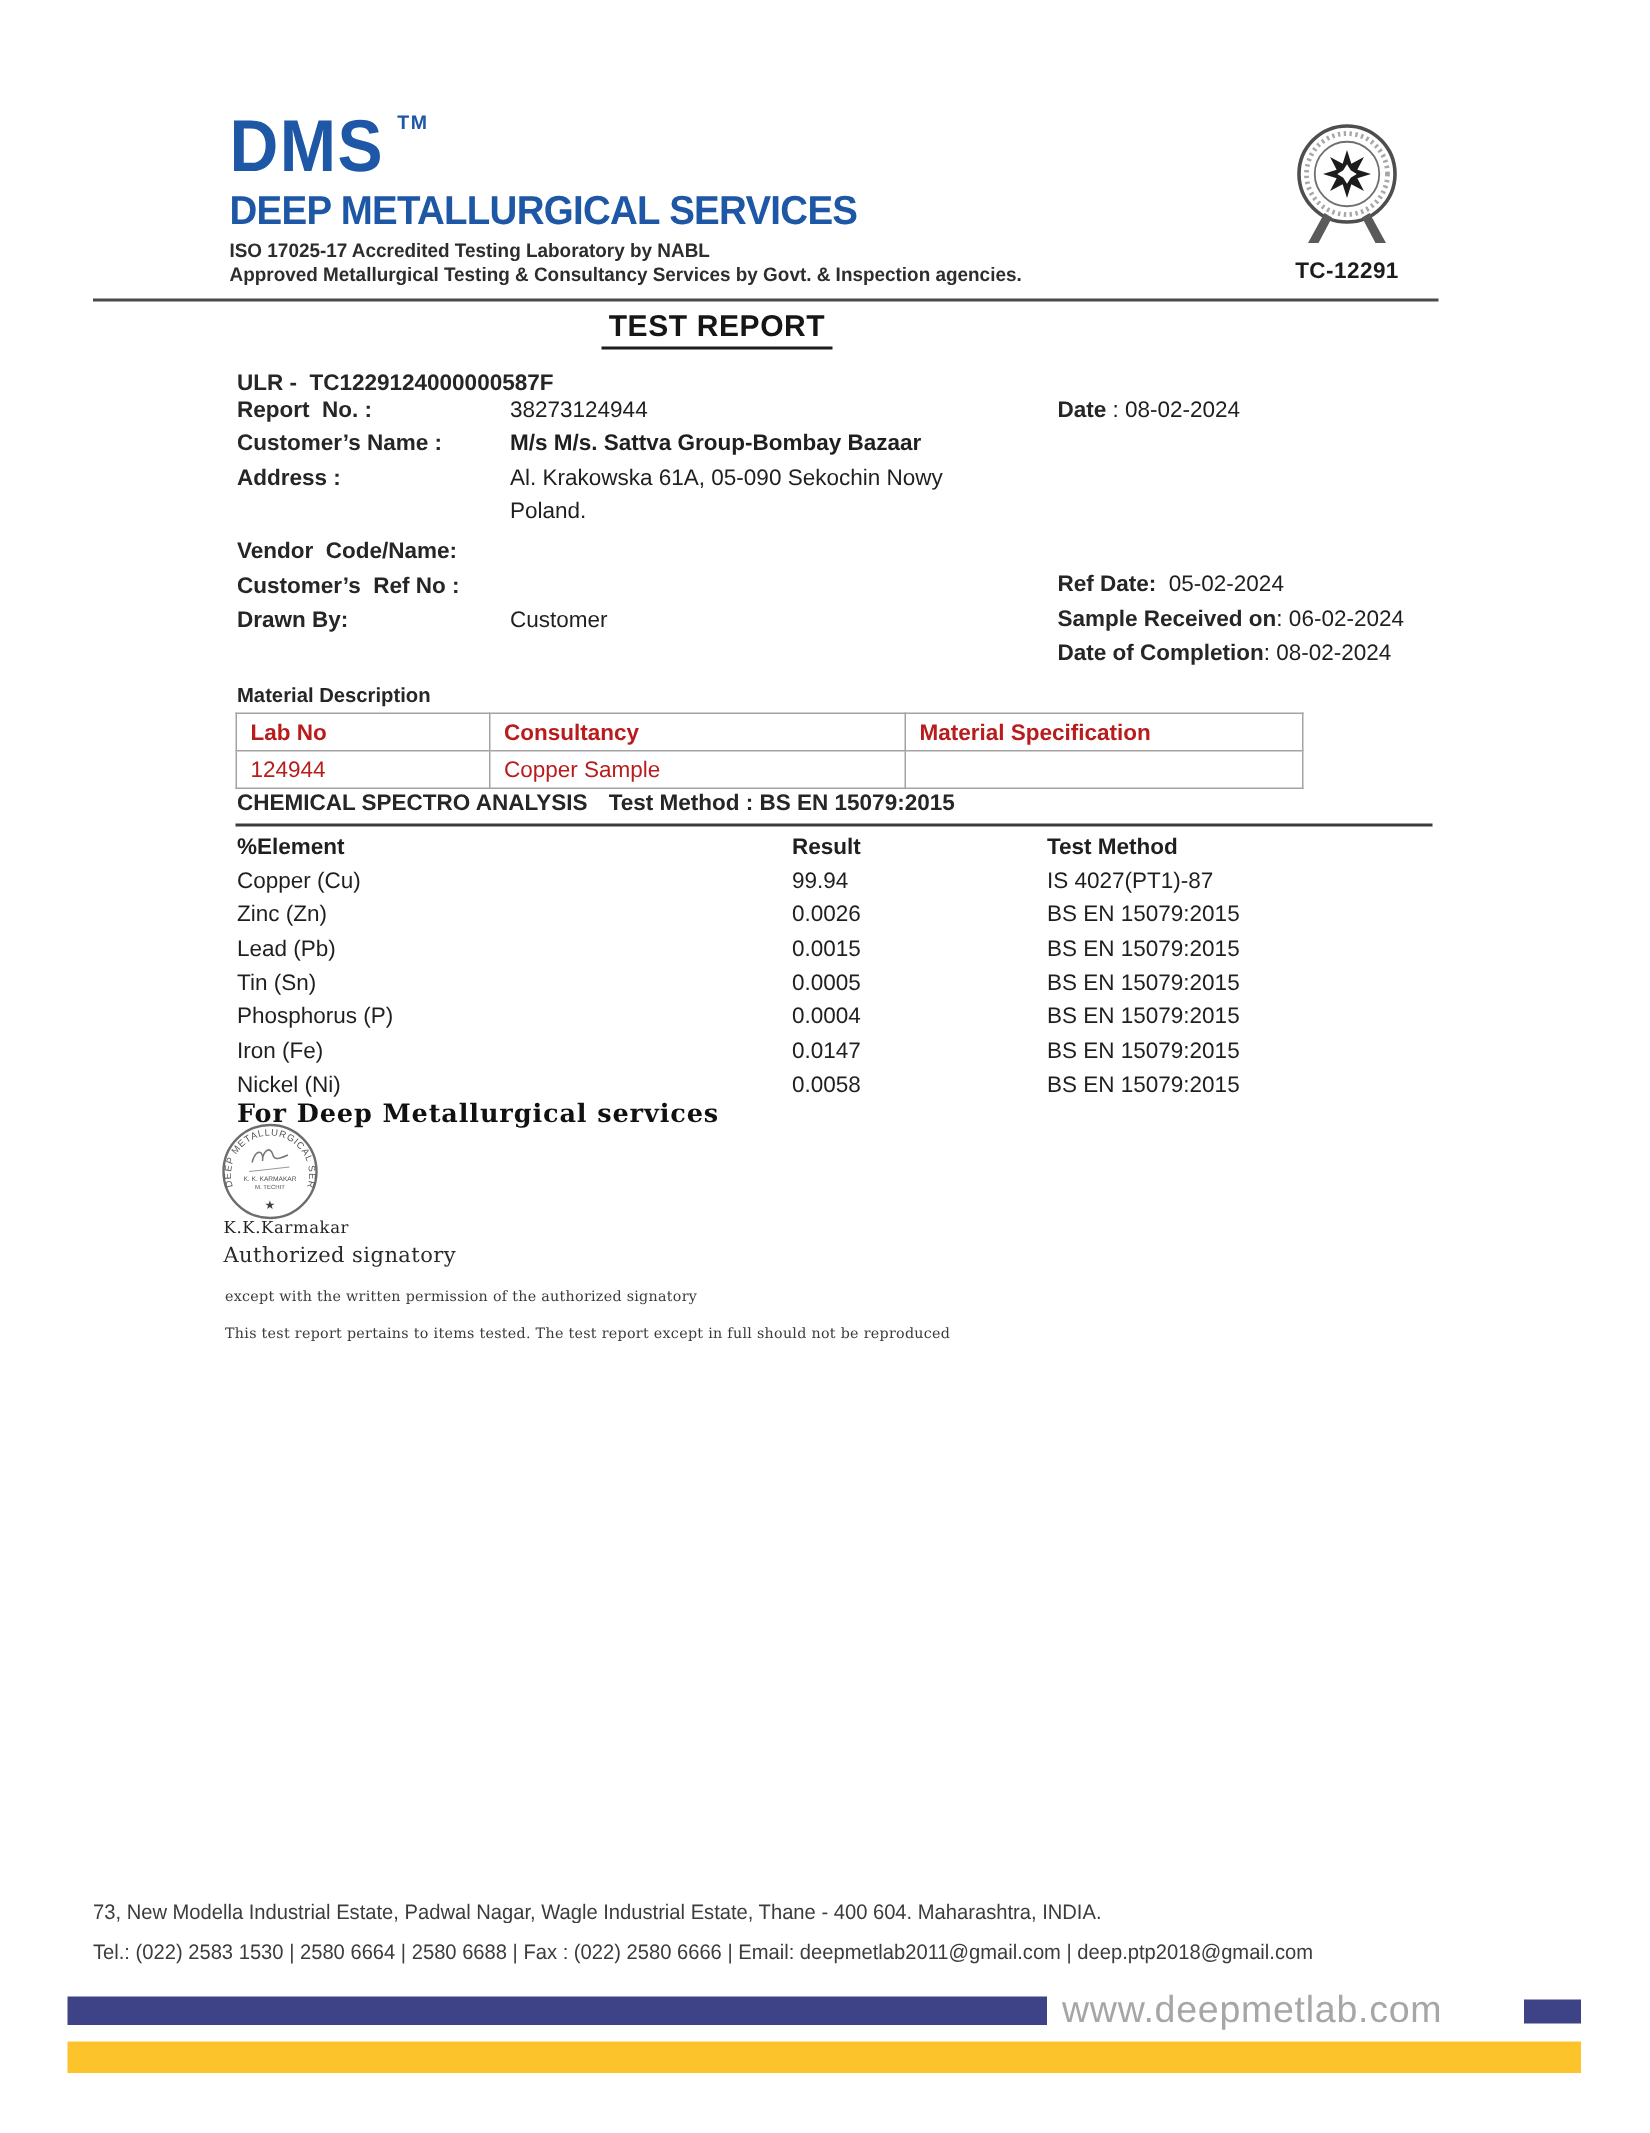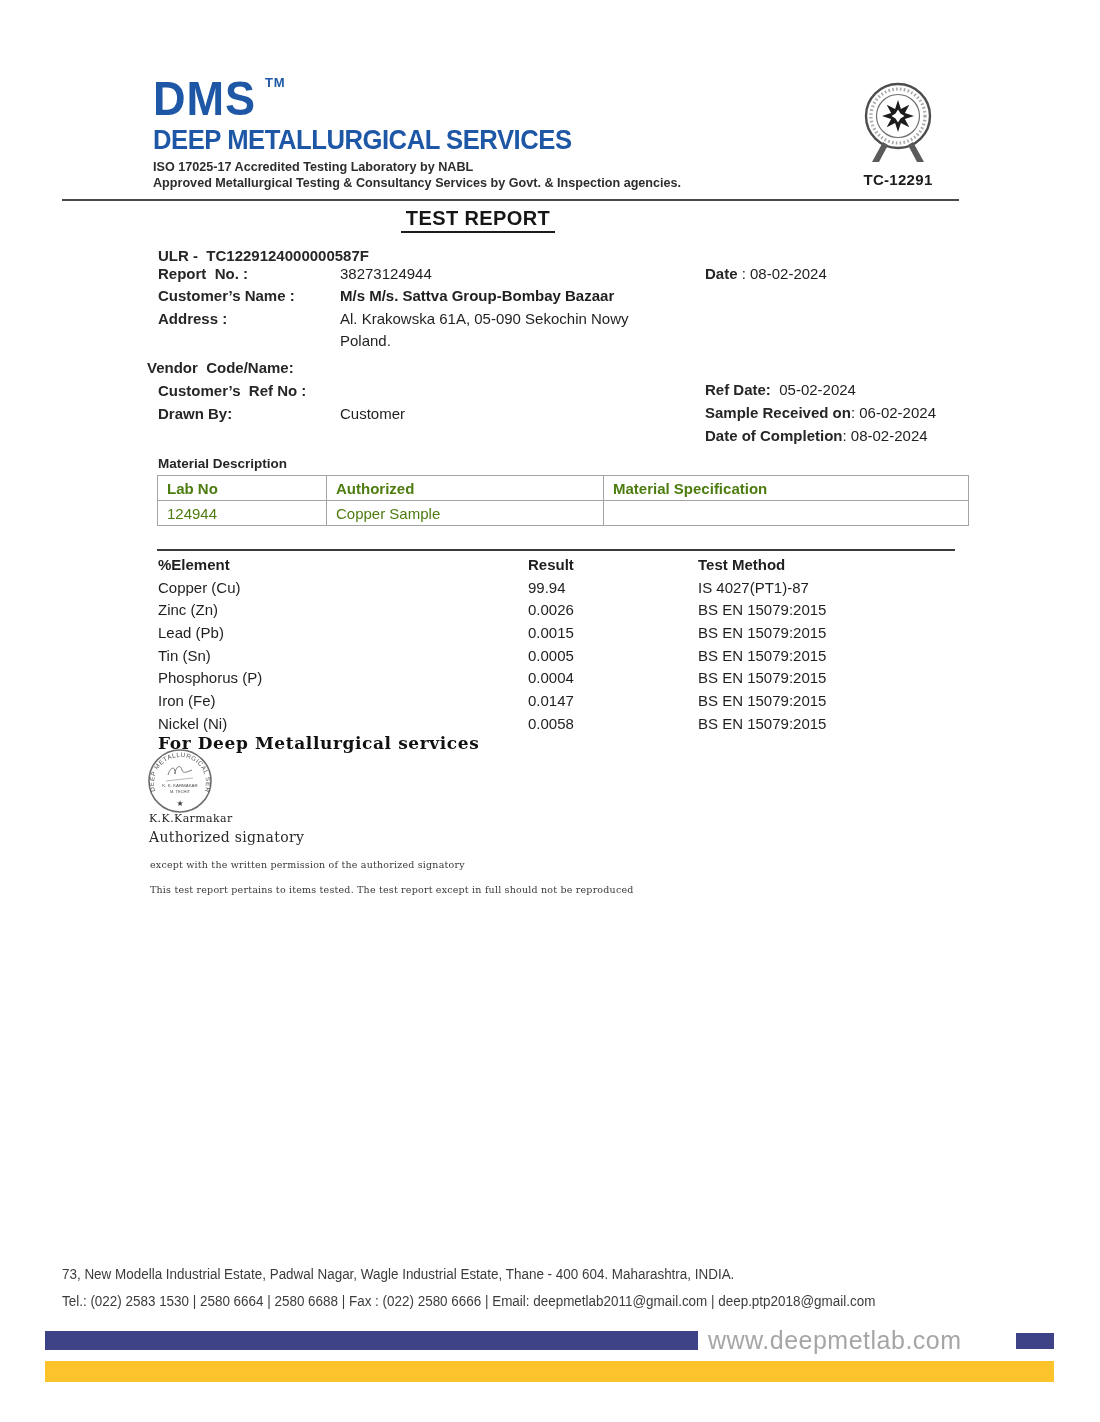--- a/index.html
+++ b/index.html
@@ -23,22 +23,22 @@
   
   .title-row{left:0;top:207px;width:956px;text-align:center;}
   .title-row span{display:inline-block;font-size:20px;font-weight:bold;color:#161616;
     letter-spacing:0.4px;border-bottom:2.5px solid #1c1c1c;padding:0 5px 1px 5px;}
   
   .line{position:absolute;font-size:15px;white-space:nowrap;color:#1f1f1f;}
   .lbl{font-weight:bold;color:#262626;}
   .val-b{font-weight:bold;}
   
   .sec-label{font-size:13.5px;font-weight:bold;color:#262626;}
-  table.mat{position:absolute;left:157px;top:475px;width:812px;border-collapse:collapse;
-    font-size:15px;color:#4d7c0f;}
+  table.mat{position:absolute;left:157px;top:475px;width:712px;border-collapse:collapse;
+    font-size:15px;color:#b91c1c;}
   table.mat td,table.mat th{border:1px solid #a3a3a3;padding:1px 9px;height:22px;
     text-align:left;font-weight:normal;}
   table.mat th{font-weight:bold;}
   .c1{width:150px;} .c2{width:258px;}
   .chem-rule{left:157px;top:549px;width:798px;height:2px;background:#3b3b3b;}
   
   table.ana{position:absolute;left:158px;top:553px;width:798px;border-collapse:collapse;
     font-size:15px;color:#1f1f1f;}
   table.ana td{padding:0;height:22.7px;text-align:left;}
   table.ana tr.hd td{font-weight:bold;}
@@ -95,48 +95,52 @@
   <div class="line" style="left:340px;top:265px;">38273124944</div>
   <div class="line" style="left:705px;top:265px;"><span class="lbl">Date</span> <span>: 08-02-2024</span></div>
 
   <div class="line lbl" style="left:158px;top:287px;">Customer’s Name :</div>
   <div class="line val-b" style="left:340px;top:287px;">M/s M/s. Sattva Group-Bombay Bazaar</div>
 
   <div class="line lbl" style="left:158px;top:310px;">Address :</div>
   <div class="line" style="left:340px;top:310px;">Al. Krakowska 61A, 05-090 Sekochin Nowy</div>
   <div class="line" style="left:340px;top:332px;">Poland.</div>
 
-  <div class="line lbl" style="left:147px;top:359px;">Vendor&nbsp; Code/Name:</div>
+  <div class="line lbl" style="left:158px;top:359px;">Vendor&nbsp; Code/Name:</div>
 
   <div class="line lbl" style="left:158px;top:382px;">Customer’s&nbsp; Ref No :</div>
   <div class="line" style="left:705px;top:381px;"><span class="lbl">Ref Date:</span>&nbsp; <span>05-02-2024</span></div>
 
   <div class="line lbl" style="left:158px;top:405px;">Drawn By:</div>
   <div class="line" style="left:340px;top:405px;">Customer</div>
   <div class="line" style="left:705px;top:404px;"><span class="lbl">Sample Received on</span><span>: 06-02-2024</span></div>
 
   <div class="line" style="left:705px;top:427px;"><span class="lbl">Date of Completion</span><span>: 08-02-2024</span></div>
 
   <div class="abs sec-label" style="left:158px;top:456px;">Material Description</div>
 
   <table class="mat">
     <tbody>
         <tr>
       <th class="c1">Lab No</th>
-      <th class="c2">Authorized</th>
+      <th class="c2">Consultancy</th>
       <th>Material Specification</th>
     </tr>
     <tr>
       <td>124944</td>
       <td>Copper Sample</td>
       <td></td>
     </tr>
   </tbody>
     </table>
 
+  <div class="line" style="left:158px;top:527px;">
+    <span class="lbl">CHEMICAL SPECTRO ANALYSIS</span>
+    <span class="lbl" style="margin-left:10px;">Test Method : BS EN 15079:2015</span>
+  </div>
   <div class="abs chem-rule"></div>
 
   <table class="ana">
     <tbody>
         <tr class="hd">
       <td class="a1">%Element</td>
       <td class="a2">Result</td>
       <td>Test Method</td>
     </tr>
     <tr>

